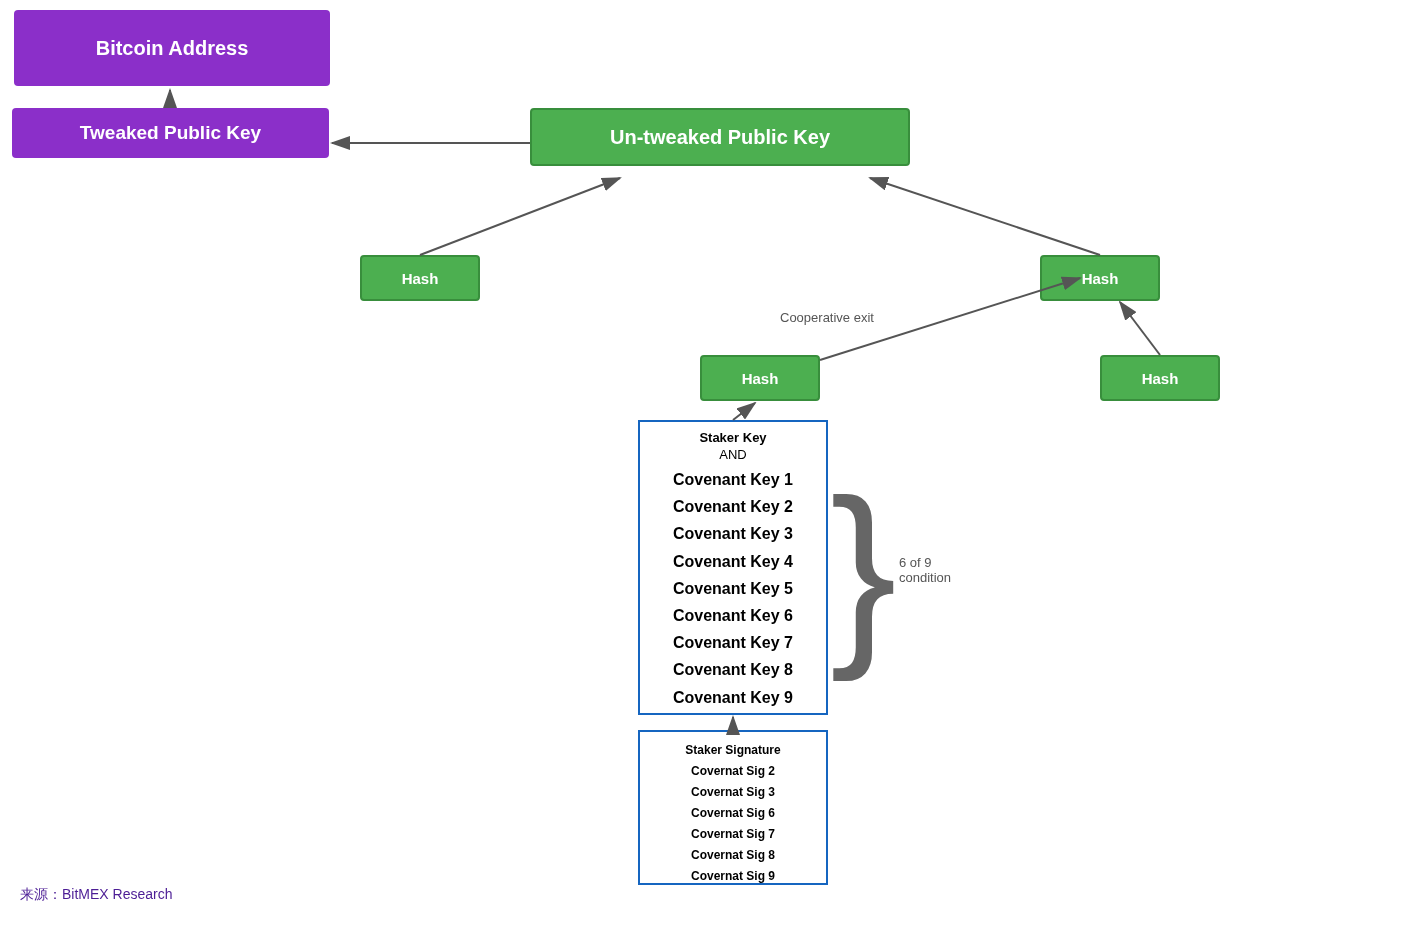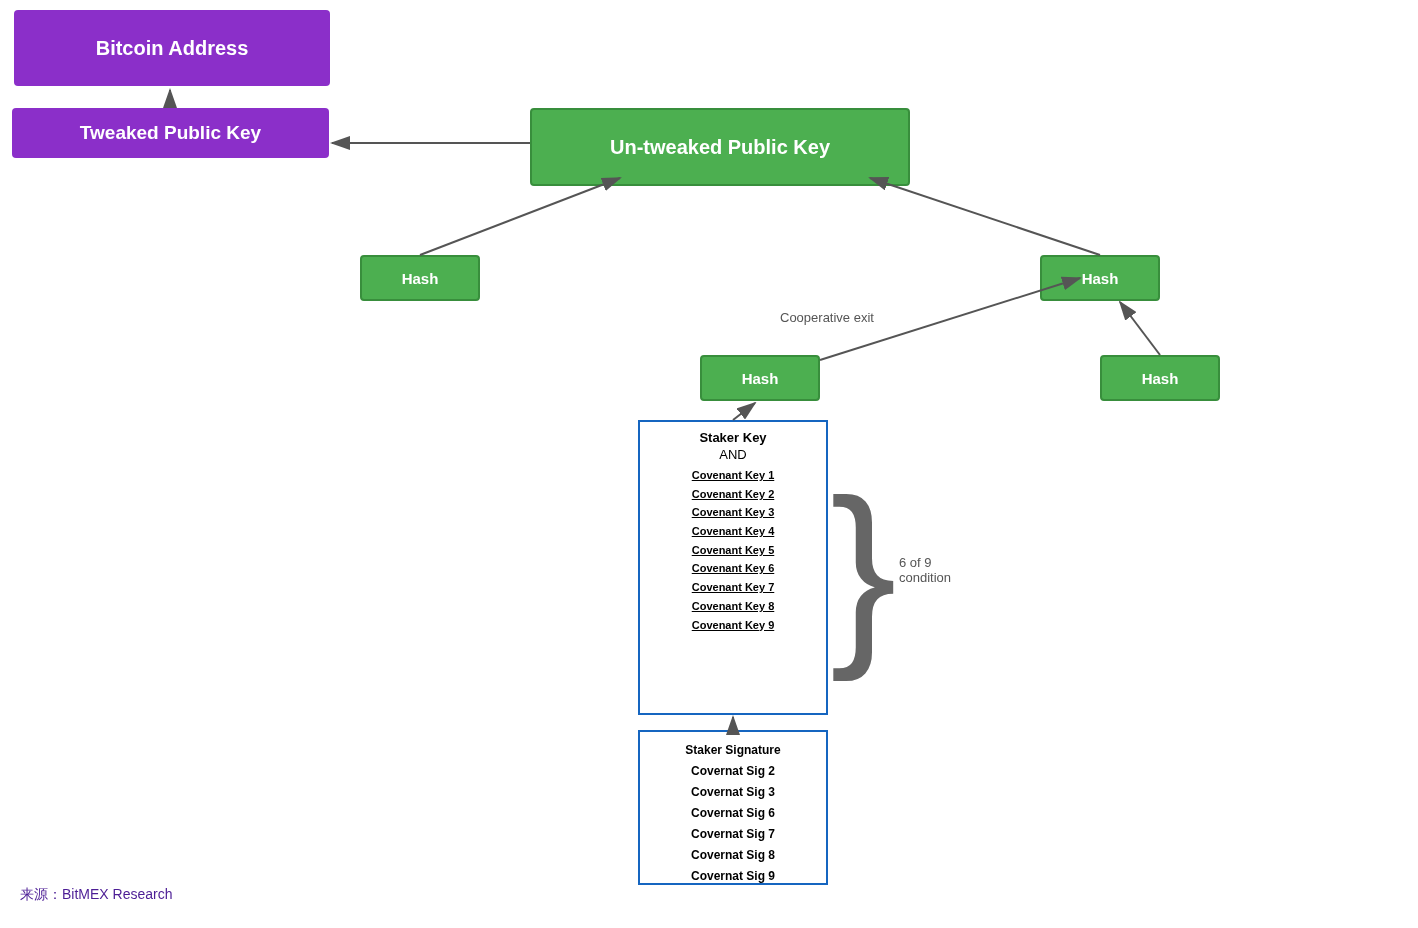--- a/index.html
+++ b/index.html
@@ -76,21 +76,21 @@
 <div class="diagram-container">
 
   <div class="box box-purple" style="left:14px;top:10px;width:316px;height:76px;font-size:20px;font-weight:bold;">
     <span>Bitcoin Address</span>
   </div>
 
   <div class="box box-purple" style="left:12px;top:108px;width:317px;height:50px;font-size:19px;font-weight:bold;">
     <span>Tweaked Public Key</span>
   </div>
 
-  <div class="box box-green" style="left:530px;top:108px;width:380px;height:78px;font-size:20px;font-weight:bold;">
+  <div class="box box-green" style="left:530px;top:108px;width:380px;height:58px;font-size:20px;font-weight:bold;">
     <span>Un-tweaked Public Key</span>
   </div>
 
   <div class="box box-green" style="left:360px;top:255px;width:120px;height:46px;font-size:15px;">
     <span>Hash</span>
   </div>
 
   <div class="box box-green" style="left:1040px;top:255px;width:120px;height:46px;font-size:15px;">
     <span>Hash</span>
   </div>
@@ -103,21 +103,21 @@
     <span>Hash</span>
   </div>
 
   <div class="label-text" style="left:780px;top:310px;">
     <span>Cooperative exit</span>
   </div>
 
   <div class="box-blue-outline" style="position:absolute;left:638px;top:420px;width:190px;height:295px;display:flex;flex-direction:column;align-items:center;justify-content:flex-start;padding:8px 19px;">
     <div style="font-weight:bold;font-size:13px;margin-bottom:2px;">Staker Key</div>
     <div style="font-weight:normal;font-size:13px;margin-bottom:4px;">AND</div>
-    <div style="font-size:11px;font-weight:bold;line-height:1.7;text-align:right;text-decoration:underline;">
+    <div style="font-size:16px;font-weight:bold;line-height:1.7;text-align:right;">
       <div>Covenant Key 1</div>
       <div>Covenant Key 2</div>
       <div>Covenant Key 3</div>
       <div>Covenant Key 4</div>
       <div>Covenant Key 5</div>
       <div>Covenant Key 6</div>
       <div>Covenant Key 7</div>
       <div>Covenant Key 8</div>
       <div>Covenant Key 9</div>
     </div>

